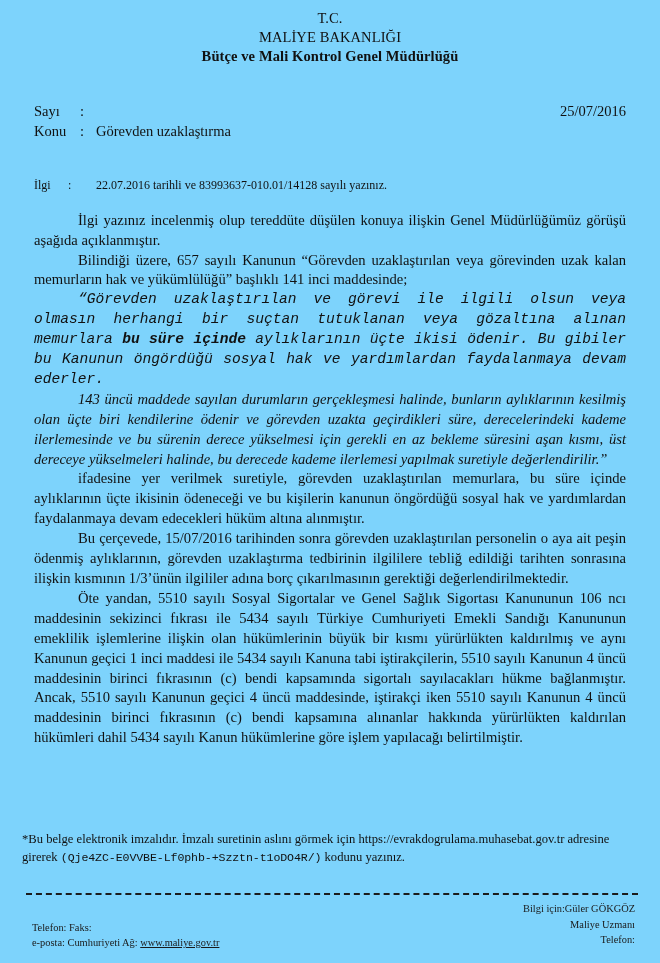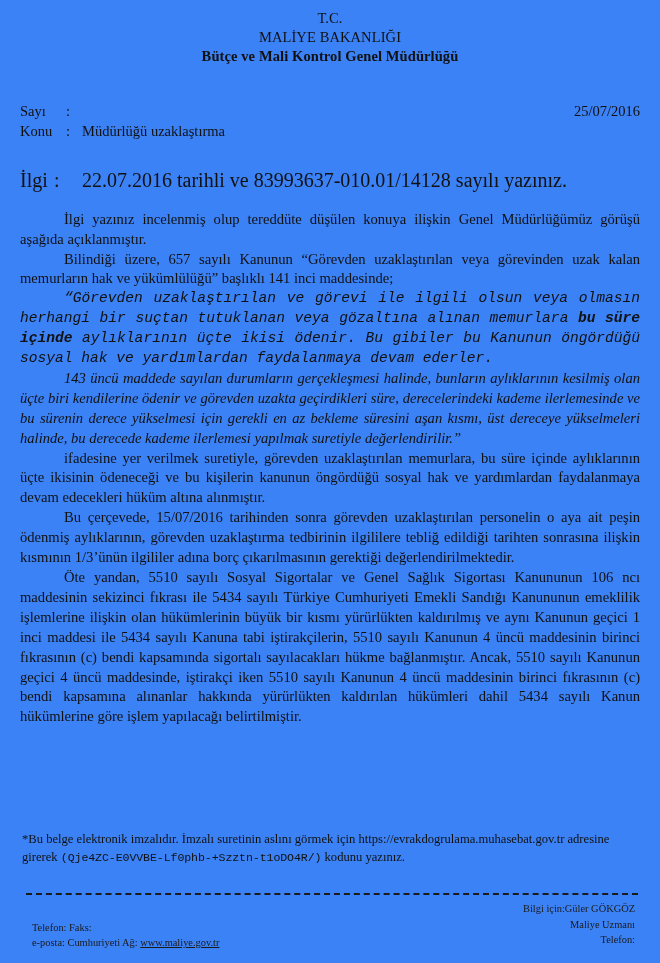--- a/index.html
+++ b/index.html
@@ -11,24 +11,24 @@
   body {
     font-family: "Liberation Serif", "DejaVu Serif", serif;
     color: #111111;
     -webkit-font-smoothing: antialiased;
   }
   .page {
     position: relative;
     width: 660px;
     height: 963px;
     margin: 0 auto;
-    background: #3b82f6;
+    background: #7dd3fc;
     overflow: hidden;
     box-sizing: border-box;
-    padding: 0 20px;
+    padding: 0 34px;
   }
 
   
   .letterhead {
     text-align: center;
     padding-top: 9px;
     line-height: 1.30;
   }
   .letterhead .lh-line {
     font-size: 14.5px;
@@ -77,24 +77,24 @@
     font-size: 15px;
     letter-spacing: 0.2px;
   }
   .addressee .ad-sub {
     font-size: 13.5px;
     margin-top: 1px;
   }
 
   
   .ilgi {
-    margin-top: 27px;
+    margin-top: 36px;
     display: flex;
     align-items: baseline;
-    font-size: 20px;
+    font-size: 12px;
   }
   .ilgi-key { width: 34px; flex: 0 0 34px; }
   .ilgi-colon { width: 28px; flex: 0 0 28px; }
   .ilgi-val { flex: 1 1 auto; }
 
   
   .body-text {
     margin-top: 18px;
     font-size: 14.6px;
     line-height: 1.365;
@@ -186,21 +186,21 @@
   </div>
 
   <div class="refblock">
     <div class="refrow">
       <span class="ref-key">Sayı</span>
       <span class="ref-colon">:</span>
     </div>
     <div class="refrow">
       <span class="ref-key">Konu</span>
       <span class="ref-colon">:</span>
-      <span class="ref-val">Müdürlüğü uzaklaştırma</span>
+      <span class="ref-val">Görevden uzaklaştırma</span>
     </div>
     <div class="ref-date">25/07/2016</div>
   </div>
 
 
   <div class="ilgi">
     <span class="ilgi-key">İlgi</span>
     <span class="ilgi-colon">:</span>
     <span class="ilgi-val">22.07.2016 tarihli ve 83993637-010.01/14128 sayılı yazınız.</span>
   </div>

